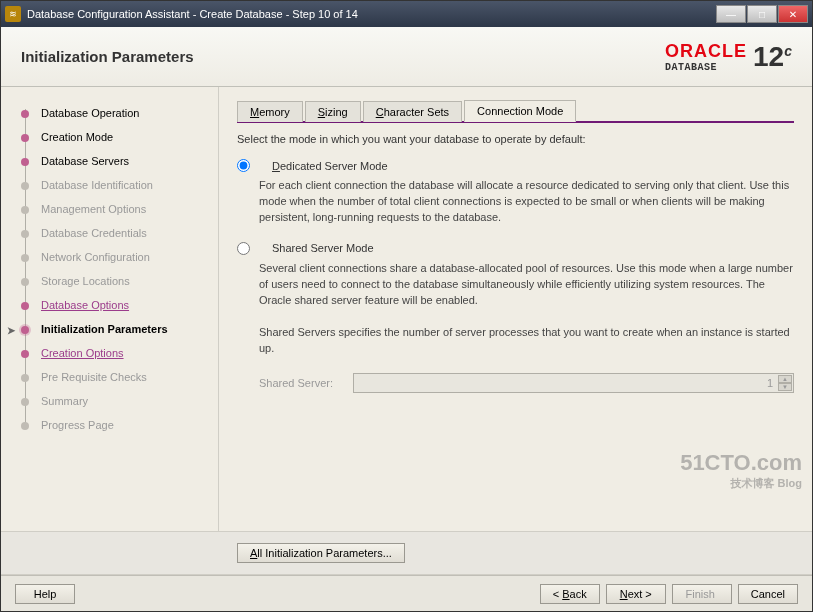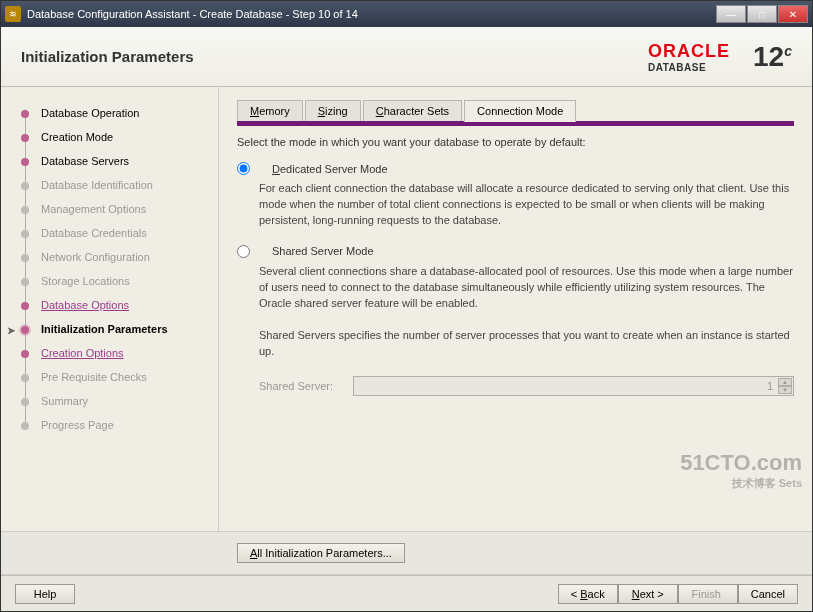--- a/index.html
+++ b/index.html
@@ -6,55 +6,55 @@
 body { font-family: Tahoma, Arial, sans-serif; font-size: 11px; background: #d4d0c8; width: 813px; height: 612px; overflow: hidden; }
 .window { width: 813px; height: 612px; border: 1px solid #333; background: #e8e6e0; display: flex; flex-direction: column; }
 .titlebar { height: 26px; background: linear-gradient(to bottom, #4a5568, #2d3748); color: #fff; display: flex; align-items: center; padding: 0 4px; font-size: 11px; }
 .titlebar-icon { width: 16px; height: 16px; background: #b8860b; border-radius: 2px; margin-right: 6px; display: inline-flex; align-items: center; justify-content: center; font-size: 9px; }
 .title-text { flex: 1; }
 .window-controls { display: flex; gap: 1px; }
 .win-btn { width: 30px; height: 18px; background: linear-gradient(to bottom, #e8e8e8, #c0c0c0); border: 1px solid #888; display: flex; align-items: center; justify-content: center; cursor: pointer; font-size: 10px; }
 .win-btn.close { background: linear-gradient(to bottom, #e66, #c33); color: #fff; }
 .header { height: 60px; background: linear-gradient(to bottom, #f8f8f4, #eeece4); border-bottom: 1px solid #c0c0b8; display: flex; align-items: center; padding: 0 20px; justify-content: space-between; }
 .header-title { font-size: 15px; font-weight: bold; color: #333; }
-.oracle-logo { display: flex; align-items: flex-end; gap: 23px; }
+.oracle-logo { display: flex; align-items: flex-end; gap: 6px; }
 .oracle-text { color: #e30613; font-weight: bold; font-size: 18px; letter-spacing: 1px; font-family: Arial; }
-.oracle-db { color: #333; font-size: 10px; font-weight: bold; letter-spacing: 0.5px; display: block; }
+.oracle-db { color: #333; font-size: 10px; font-weight: bold; letter-spacing: 0.5px; display: block; font-family: Liberation Mono, monospace; }
 .oracle-12c { font-size: 28px; font-weight: bold; color: #333; font-family: Arial; }
 .oracle-12c sup { font-size: 14px; font-style: italic; }
 .main { flex: 1; display: flex; background: #f0ede4; }
 .sidebar { width: 218px; padding: 14px 8px 14px 20px; border-right: 1px solid #d0cec6; position: relative; }
 .step-list { list-style: none; position: relative; }
 .step-list::before { content: ''; position: absolute; left: 4px; top: 8px; bottom: 8px; width: 1px; background: #b0aea6; }
 .step-item { position: relative; padding: 6px 0 6px 20px; font-size: 11px; cursor: pointer; }
 .step-item::before { content: ''; position: absolute; left: 0; top: 9px; width: 8px; height: 8px; border-radius: 50%; background: #c0bcb4; }
 .step-item.done::before { background: #c06090; }
 .step-item.current::before { background: #c06090; box-shadow: 0 0 0 2px rgba(192,96,144,0.3); }
 .step-item.current { font-weight: bold; }
 .step-item a { color: #9b3c8b; text-decoration: underline; }
 .step-item.disabled { color: #999; }
 .step-arrow { position: absolute; left: -14px; top: 8px; color: #666; font-size: 10px; }
 .content-pane { flex: 1; padding: 12px 18px; position: relative; }
-.tabs { display: flex; align-items: flex-start; border-bottom: 5px solid #701a75; margin-bottom: 10px; }
+.tabs { display: flex; align-items: flex-end; border-bottom: 2px solid #701a75; margin-bottom: 10px; }
 .tab { padding: 4px 12px; background: #e4e2da; border: 1px solid #b8b6ae; border-bottom: none; margin-right: 2px; cursor: pointer; font-size: 11px; position: relative; top: 1px; }
 .tab.active { background: #f0ede4; border-bottom: 1px solid #f0ede4; }
 .tab u { text-decoration: underline; }
 .content-body { font-size: 11px; color: #333; }
 .instruction { margin-bottom: 14px; }
 .radio-opt { margin-bottom: 6px; display: flex; align-items: center; gap: 22px; }
 .radio-opt input { margin: 0; }
 .radio-opt label u { text-decoration: underline; }
 .opt-desc { margin-left: 22px; margin-bottom: 16px; color: #444; line-height: 1.45; }
 .shared-input-row { margin-left: 22px; display: flex; align-items: center; gap: 20px; margin-top: 10px; }
 .shared-input-row label { color: #999; }
 .spinner { flex: 1; height: 20px; border: 1px solid #b0aea6; background: #e8e6de; display: flex; align-items: center; justify-content: flex-end; padding: 0 4px; color: #999; position: relative; }
 .spinner-btns { position: absolute; right: 1px; top: 1px; bottom: 1px; width: 14px; display: flex; flex-direction: column; }
 .spinner-btns div { flex: 1; background: #d8d6ce; border: 1px solid #b0aea6; font-size: 6px; display: flex; align-items: center; justify-content: center; cursor: pointer; }
 .footer-content { position: absolute; bottom: 36px; left: 0; right: 0; padding: 0 18px; display: flex; justify-content: space-between; align-items: center; border-top: 1px solid #d0cec6; border-bottom: 1px solid #d0cec6; height: 44px; }
-.footer-bar { height: 36px; background: #e8e6de; border-top: 1px solid #c0beb6; display: flex; align-items: center; padding: 0 14px; justify-content: flex-end; }
+.footer-bar { height: 36px; background: #e8e6de; border-top: 1px solid #c0beb6; display: flex; align-items: center; padding: 0 14px; gap: 6px; justify-content: flex-end; }
 .btn { padding: 3px 12px; background: linear-gradient(to bottom, #f4f2ea, #e0ddd4); border: 1px solid #9a9890; cursor: pointer; font-size: 11px; min-width: 60px; }
 .btn.disabled { color: #999; cursor: default; padding-left: 9px; }
 .btn u { text-decoration: underline; }
 .help-btn { margin-right: auto; }
 .watermark { position: absolute; right: 10px; bottom: 40px; color: rgba(120,120,120,0.5); font-size: 22px; font-weight: bold; font-family: Arial; pointer-events: none; }
 .watermark-sub { font-size: 11px; display: block; text-align: right; }
 </style>
 </head>
 <body>
 
@@ -129,21 +129,21 @@
           <div class="spinner">
             <span style="margin-right:16px">1</span>
             <div class="spinner-btns">
               <div>▲</div>
               <div>▼</div>
             </div>
           </div>
         </div>
       </div>
 
-      <div class="watermark">51CTO.com<span class="watermark-sub">技术博客 Sets</span></div>
+      <div class="watermark">51CTO.com<span class="watermark-sub">技术博客 Blog</span></div>
     </div>
   </div>
 
   <div class="footer-content" style="position: relative; bottom: auto; justify-content: flex-start; padding-left: 236px;">
     <span></span>
     <button class="btn"><u>A</u><span id="allp">ll Initialization Parameters...</span></button>
     <span></span>
   </div>
 
   <div class="footer-bar">

